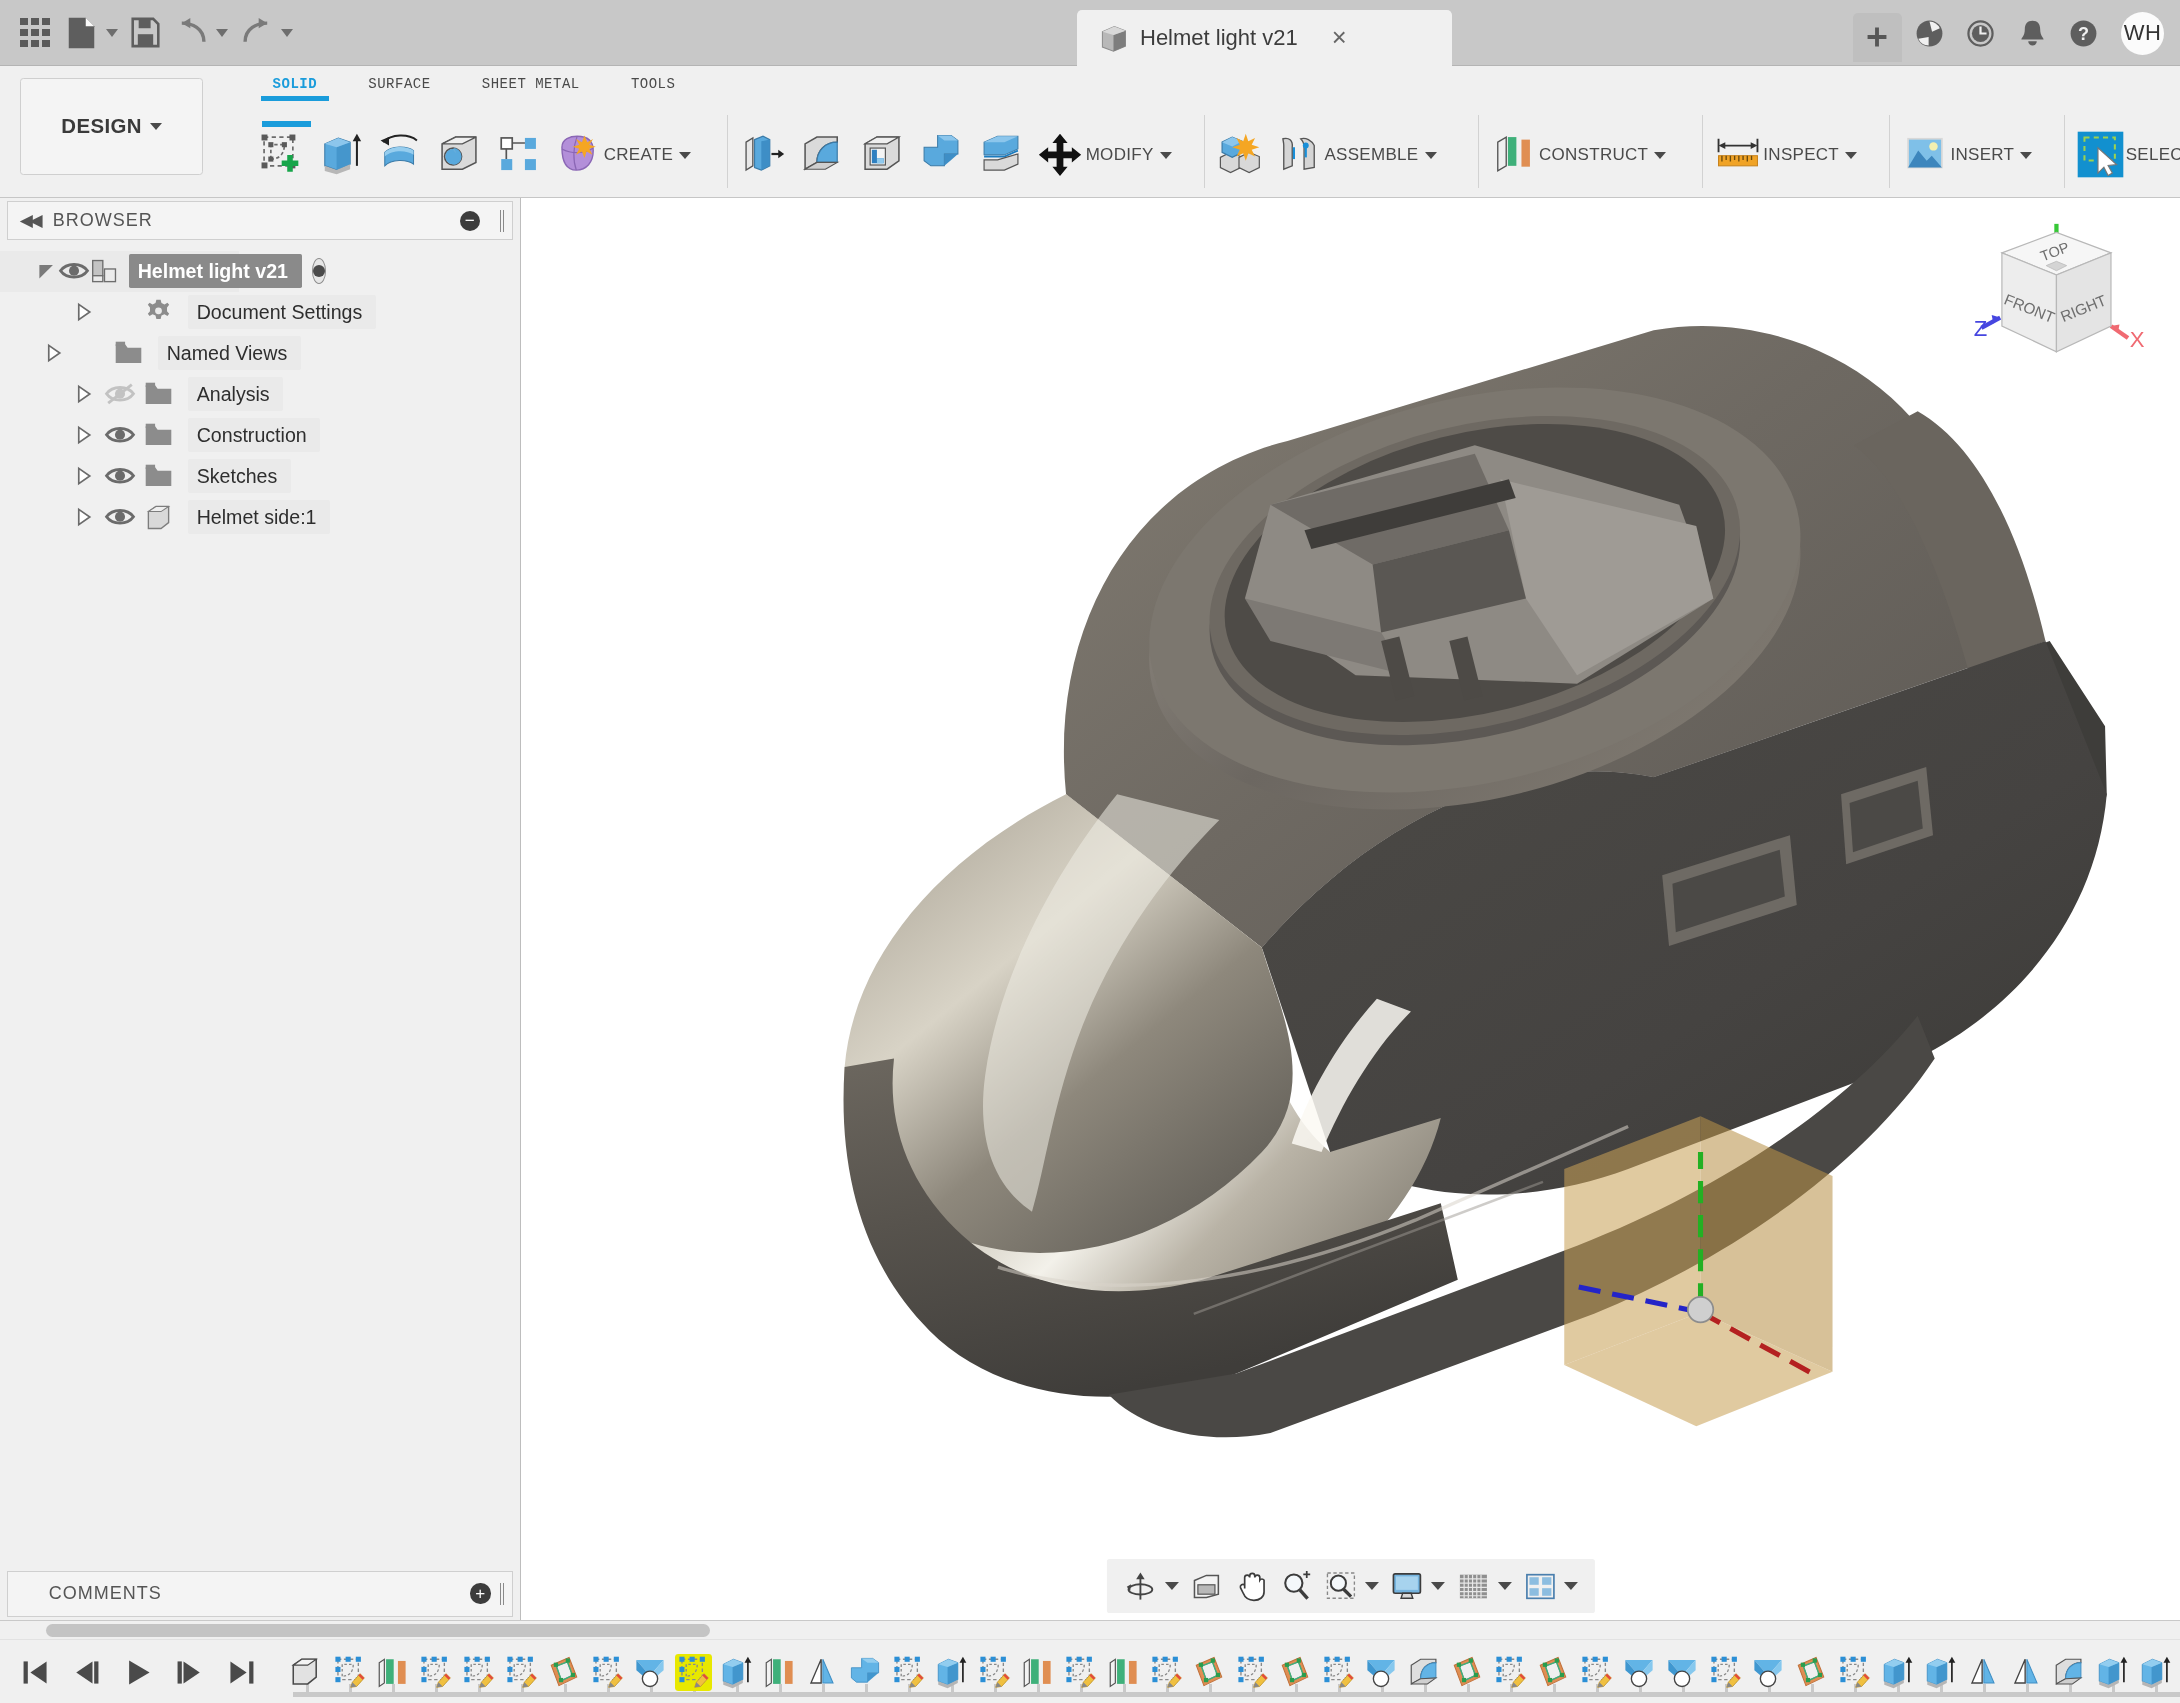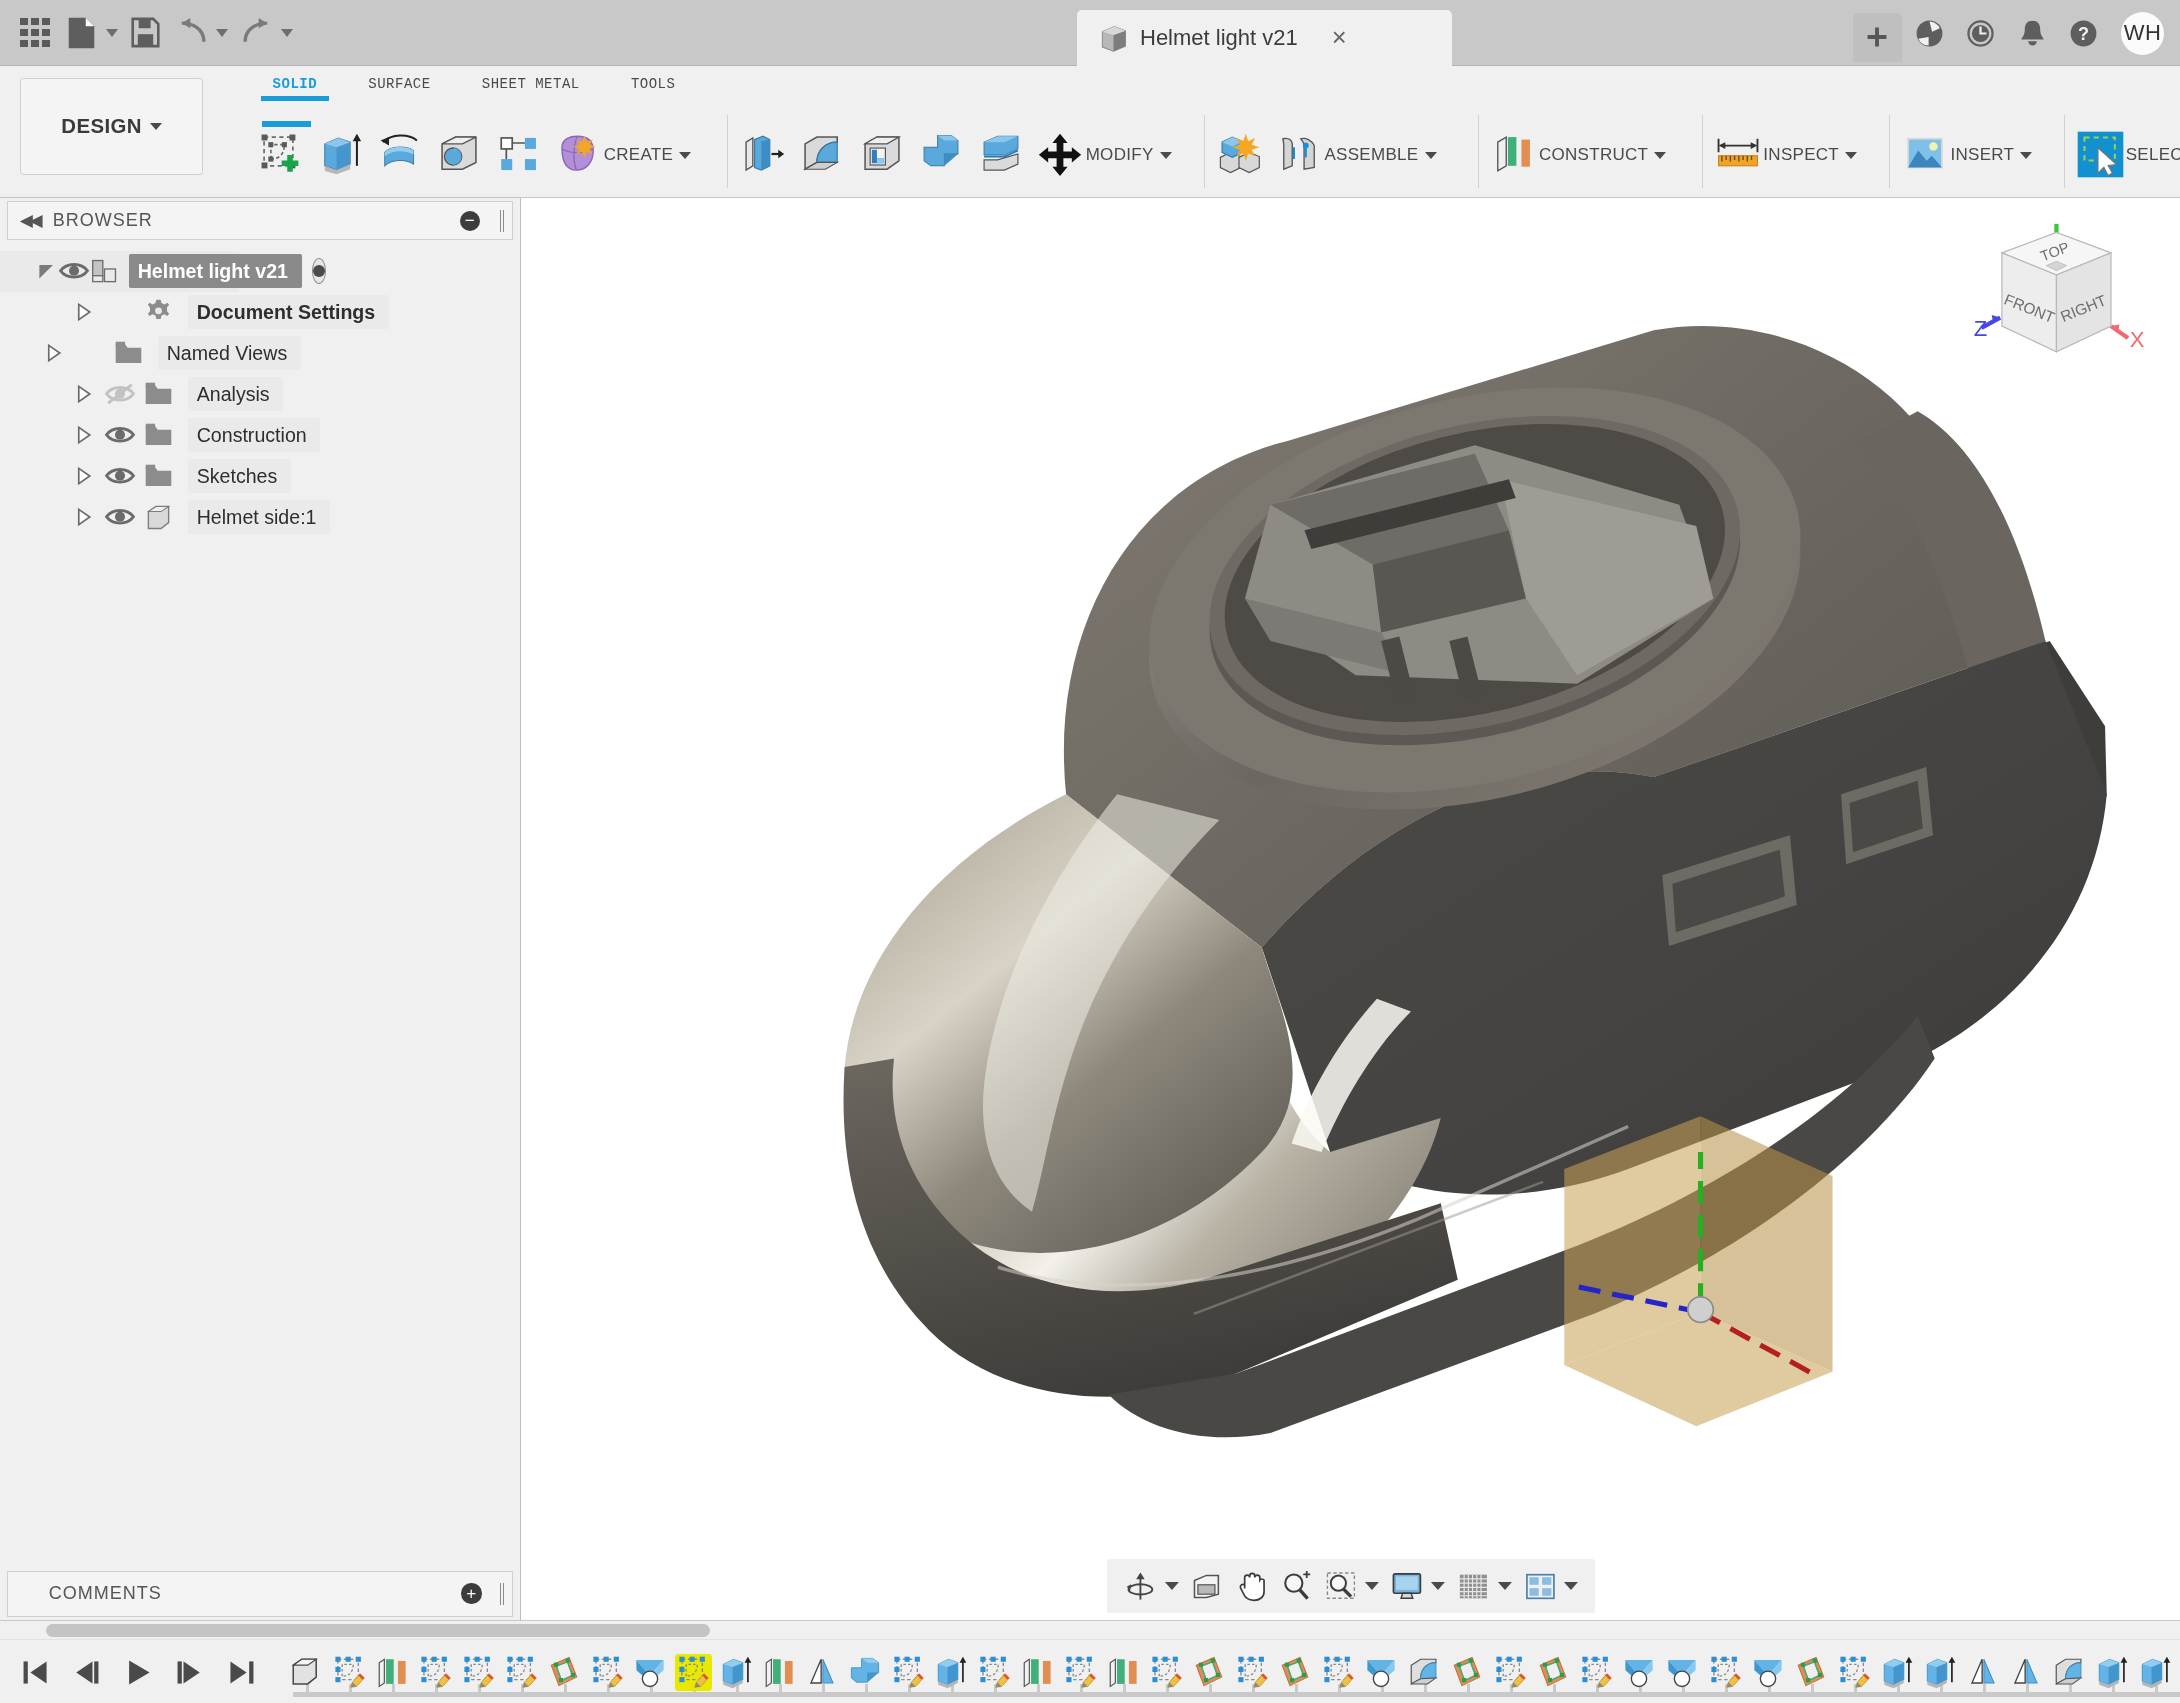--- a/index.html
+++ b/index.html
@@ -195,21 +195,21 @@
     width: 25.6px; height: 25.6px; border-radius: 50%;
     border: 1.7px solid #8d8d8d; background: #e6e6e6;
     display: flex; align-items: center; justify-content: center;
     margin-left: 10.2px; cursor: pointer;
   }
   .radio-dot i { width: 12px; height: 12px; border-radius: 50%; background: #4a4a4a; display:block;}
 
   .comments {
     height: 46px; margin: 0 6.8px 3.4px 6.8px; flex: none;
     background: #f4f4f4; border: 0.9px solid #cfcfcf;
-    display: flex; align-items: center; padding: 0 5.1px 0 41px; gap: 12px;
+    display: flex; align-items: center; padding: 0 5.1px 0 41px; gap: 3px;
   }
   .comments .ctitle { font-size: 18px; color: #555; letter-spacing: 1px; flex: 1; }
 
   
   .canvas {
     flex: 1; background: #ffffff; position: relative; overflow: hidden;
   }
   .viewcube { position: absolute; right: 24px; top: 19px; width: 196px; height: 162px; cursor: pointer;}
   .navbar-bottom {
     position: absolute; left: 50%; transform: translateX(-50%);
@@ -631,21 +631,21 @@
                 <rect x="3" y="3" width="12" height="18" fill="#c3c3c3" stroke="#6e6e6e" stroke-width="1.6"></rect>
                 <rect x="17" y="13" width="13" height="15" fill="#ebebeb" stroke="#6e6e6e" stroke-width="1.6"></rect>
                 <rect x="3" y="21" width="12" height="7" fill="#ebebeb" stroke="#6e6e6e" stroke-width="1.6"></rect>
               </svg>
             </span>
             <span class="label">Helmet light v21</span>
             <span class="radio-dot">
               <i></i>
             </span>
           </div>
-          <div class="tnode" style="padding-left: 66px; font-weight: bold;">
+          <div class="tnode" style="padding-left: 66px;">
             <span class="tw">
               <svg width="22" height="22" viewBox="0 0 26 26">
                 <path d="M8 4 L21 13 L8 22 Z" fill="#ffffff" stroke="#6b6b6b" stroke-width="2"></path>
               </svg>
             </span>
             <span class="eyewrap">
               <span style="display:block;width:31px;height:25.6px"></span>
             </span>
             <span class="iconwrap">
               <svg width="29" height="29" viewBox="0 0 34 34">

